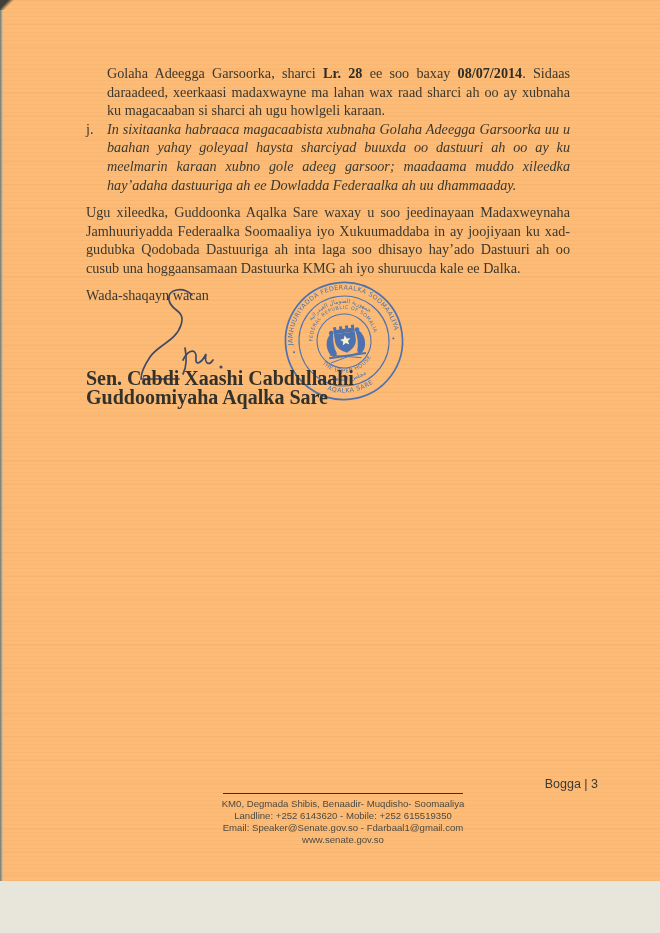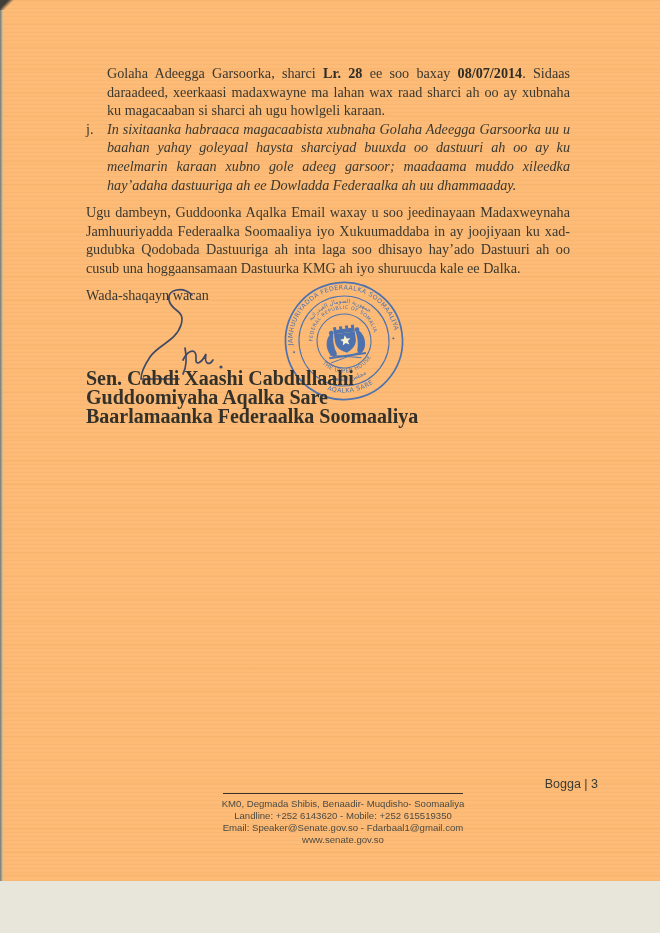--- a/index.html
+++ b/index.html
@@ -72,21 +72,21 @@
   <div class="corner-mark"></div>
 
   <div class="body-text">
     <p class="indented"><span>Golaha Adeegga Garsoorka, sharci </span><b>Lr. 28</b><span> ee soo baxay </span><b>08/07/2014</b><span>. Sidaas daraadeed, xeerkaasi madaxwayne ma lahan wax raad sharci ah oo ay xubnaha ku magacaaban si sharci ah ugu howlgeli karaan.</span></p>
 
     <div class="list-item">
       <span class="marker">j.</span>
       <p class="content">In sixitaanka habraaca magacaabista xubnaha Golaha Adeegga Garsoorka uu u baahan yahay goleyaal haysta sharciyad buuxda oo dastuuri ah oo ay ku meelmarin karaan xubno gole adeeg garsoor; maadaama muddo xileedka hay’adaha dastuuriga ah ee Dowladda Federaalka ah uu dhammaaday.</p>
     </div>
 
-    <p class="para-gap">Ugu dambeyn, Guddoonka Aqalka Email waxay u soo jeedinayaan Madaxweynaha Jamhuuriyadda Federaalka Soomaaliya iyo Xukuumaddaba in ay joojiyaan ku xad-gudubka Qodobada Dastuuriga ah inta laga soo dhisayo hay’ado Dastuuri ah oo cusub una hoggaansamaan Dastuurka KMG ah iyo shuruucda kale ee Dalka.</p>
+    <p class="para-gap">Ugu xileedka, Guddoonka Aqalka Sare waxay u soo jeedinayaan Madaxweynaha Jamhuuriyadda Federaalka Soomaaliya iyo Xukuumaddaba in ay joojiyaan ku xad-gudubka Qodobada Dastuuriga ah inta laga soo dhisayo hay’ado Dastuuri ah oo cusub una hoggaansamaan Dastuurka KMG ah iyo shuruucda kale ee Dalka.</p>
 
     <p class="closing-gap">Wada-shaqayn wacan</p>
   </div>
 
   <svg class="signature-svg" width="140" height="100" viewBox="0 0 140 100">
     <g fill="none" stroke="#2d3e63" stroke-width="1.7" stroke-linecap="round" opacity="0.9">
       <path d="M70,9 C61,0 45,3 47,14 C49,26 64,23 59,39 C54,55 36,59 28,71 C22,80 19,87 19,93 L57,93"></path>
       <path d="M63,62 C65,72 64,82 61,88"></path>
       <path d="M61,74 C67,62 75,63 74,72 C73,80 79,78 84,68 C82,78 87,80 91,74"></path>
       <circle cx="99" cy="81" r="1.6" fill="#2d3e63" stroke="none"></circle>
@@ -138,21 +138,20 @@
         <circle cx="77.5" cy="53.5" r="2.4" stroke="none"></circle>
         <path d="M46,78 h37" fill="none" stroke-width="2"></path>
         <path d="M47,83 l31,-7 M47,75 l31,7" fill="none" stroke-width="0.9"></path>
       </g>
     </g>
   </svg>
 
   <div class="name-block">
     <div>Sen. Cabdi Xaashi Cabdullaahi</div>
     <div>Guddoomiyaha Aqalka Sare</div>
-    <div>Baarlamaanka Federaalka Soomaaliya</div>
   </div>
 
   <div class="page-number">Bogga | 3</div>
 
   <div class="footer">
     <div class="footer-line"></div>
     <div>KM0, Degmada Shibis, Benaadir- Muqdisho- Soomaaliya</div>
     <div>Landline: +252 6143620 - Mobile: +252 615519350</div>
     <div>Email: Speaker@Senate.gov.so - Fdarbaal1@gmail.com</div>
     <div>www.senate.gov.so</div>

